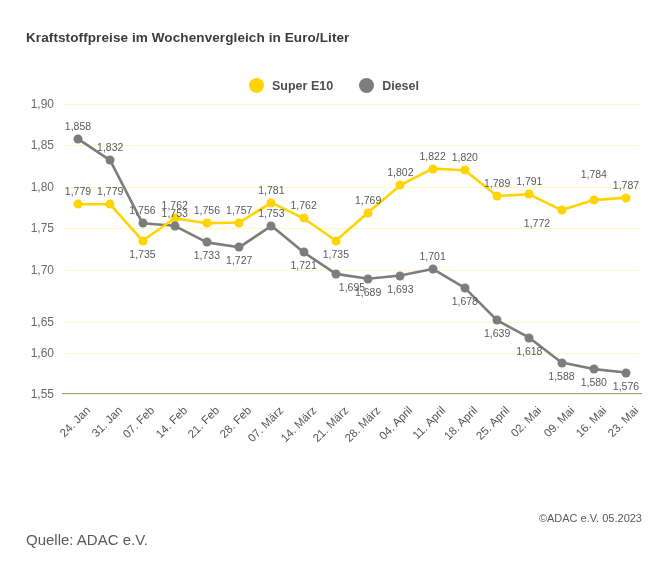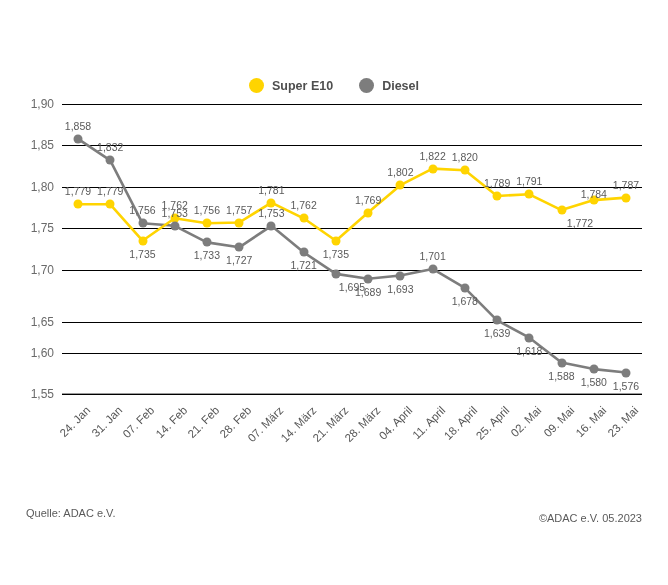--- a/index.html
+++ b/index.html
@@ -59,21 +59,21 @@
     left: 62px;
     top: 104px;
     width: 580px;
     height: 290px;
   }
   .gridline {
     position: absolute;
     left: 0;
     width: 580px;
     height: 1px;
-    background: #000000;
+    background: #fef9c3;
   }
   .ytick {
     position: absolute;
     right: 100%;
     margin-right: 8px;
     transform: translateY(-50%);
     font-size: 12px;
     color: #6a6a6a;
     white-space: nowrap;
   }
@@ -106,22 +106,22 @@
     font-size: 11.5px;
     color: #555555;
     white-space: nowrap;
     transform-origin: right top;
     transform: rotate(-45deg);
     text-align: right;
   }
   #footer-left {
     position: absolute;
     left: 26px;
-    top: 507px;
-    font-size: 11px;
+    top: 531px;
+    font-size: 15px;
     color: #5a5a5a;
   }
   #footer-right {
     position: absolute;
     right: 26px;
     top: 512px;
     font-size: 11px;
     color: #5a5a5a;
     text-align: right;
   }
@@ -130,20 +130,21 @@
     left: 0;
     top: 0;
     overflow: visible;
   }
 </style>
 </head>
 <body>
 
 <div id="page">
 
+  <div id="title">Kraftstoffpreise im Wochenvergleich in Euro/Liter</div>
 
   <div id="legend">
     <div class="legend-item">
       <span class="legend-dot" style="background:#ffd400"></span>
       <span>Super E10</span>
     </div>
     <div class="legend-item">
       <span class="legend-dot" style="background:#7d7d7d"></span>
       <span>Diesel</span>
     </div>
@@ -206,23 +207,23 @@
         <div class="dlabel" style="left: 338.4px; top: 62.2px; text-align: center;">1,802</div>
         <div class="marker m-e10" style="left: 370.6px; top: 64.6px;"></div>
         <div class="dlabel" style="left: 370.6px; top: 45.6px;">1,822</div>
         <div class="marker m-e10" style="left: 402.8px; top: 66.3px;"></div>
         <div class="dlabel" style="left: 402.8px; top: 47.3px;">1,820</div>
         <div class="marker m-e10" style="left: 435.1px; top: 92px;"></div>
         <div class="dlabel" style="left: 435.1px; top: 73px;">1,789</div>
         <div class="marker m-e10" style="left: 467.3px; top: 90.3px;"></div>
         <div class="dlabel" style="left: 467.3px; top: 71.3px;">1,791</div>
         <div class="marker m-e10" style="left: 499.5px; top: 106.1px;"></div>
-        <div class="dlabel" style="left: 518px; top: 113.1px;">1,772</div>
+        <div class="dlabel" style="left: 475px; top: 113.1px;">1,772</div>
         <div class="marker m-e10" style="left: 531.8px; top: 96.1px;"></div>
-        <div class="dlabel" style="left: 531.8px; top: 84px;">1,784</div>
+        <div class="dlabel" style="left: 531.8px; top: 64px;">1,784</div>
         <div class="marker m-e10" style="left: 564px; top: 93.6px;"></div>
         <div class="dlabel" style="left: 564px; top: 74.6px;">1,787</div>
         <div class="marker m-diesel" style="left: 16px; top: 34.8px;"></div>
         <div class="dlabel" style="left: 16px; top: 15.8px;">1,858</div>
         <div class="marker m-diesel" style="left: 48.2px; top: 56.3px;"></div>
         <div class="dlabel" style="left: 48.2px; top: 37.3px;">1,832</div>
         <div class="marker m-diesel" style="left: 80.5px; top: 119.3px;"></div>
         <div class="dlabel" style="left: 80.5px; top: 100.3px;">1,756</div>
         <div class="marker m-diesel" style="left: 112.7px; top: 121.8px;"></div>
         <div class="dlabel" style="left: 112.7px; top: 102.8px;">1,753</div>

